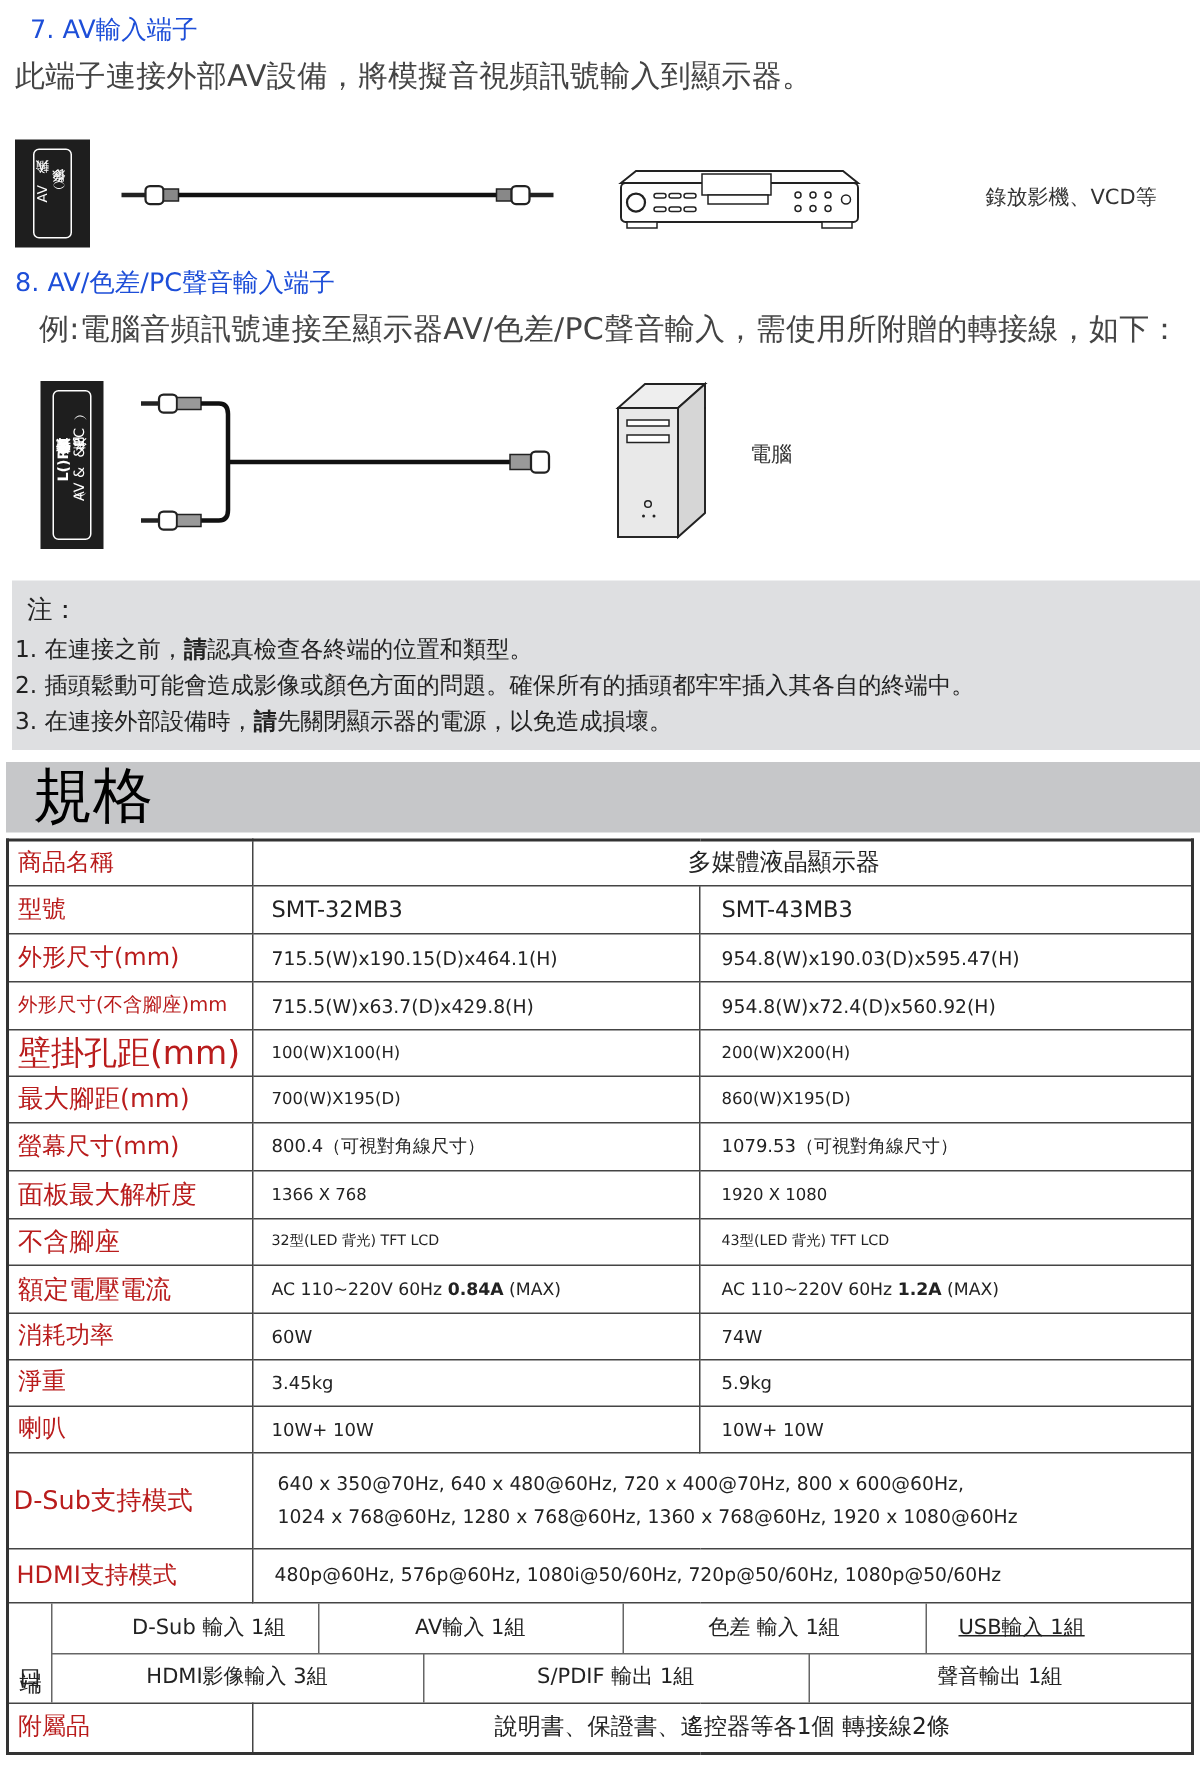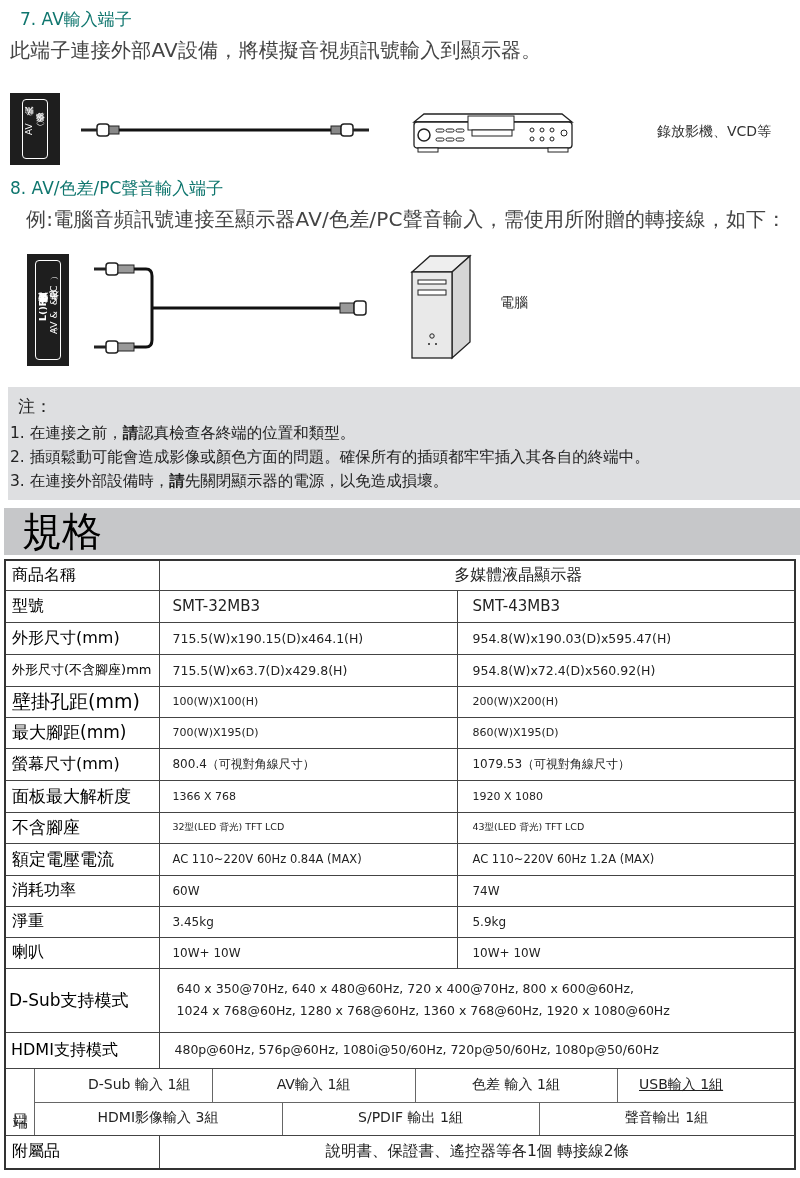--- a/index.html
+++ b/index.html
@@ -1,21 +1,21 @@
 <!DOCTYPE html>
 <html><head>
   <meta charset="utf-8">
   <style>
     * { box-sizing: border-box; margin: 0; padding: 0; }
     html, body { width: 800px; height: 1178px; background: #ffffff; overflow: hidden; }
     body { position: relative; font-family: "DejaVu Sans", "Liberation Sans", sans-serif; color: #222; }
 
     .abs { position: absolute; }
 
-    .sec-title { font-size: 17px; color: #0f766e; letter-spacing: 0px; white-space: nowrap; }
+    .sec-title { font-size: 17px; color: #1d4ed8; letter-spacing: 0px; white-space: nowrap; }
     .sec-desc { font-size: 20px; color: #444; white-space: nowrap; letter-spacing: 0.2px; }
 
     .port-label {
       position: absolute; background: #1e1e1e; color: #fff;
       display: flex; align-items: center; justify-content: center;
     }
     .port-label .inner {
       border: 1.5px solid #fff; border-radius: 4px;
       writing-mode: vertical-rl; transform: rotate(180deg);
       font-size: 9px; line-height: 11px; text-align: center; padding: 3px 1px;
@@ -37,26 +37,26 @@
     .spec-head span { position: absolute; left: 18px; top: -2px; font-size: 40px; color: #000000; line-height: 50px; }
 
     table.spec {
       position: absolute; left: 4px; top: 559px; width: 792px;
       border-collapse: collapse; border: 2px solid #333;
     }
     table.spec td {
       border: 1px solid #444; padding: 0 8px; vertical-align: middle;
       font-size: 12.5px; color: #222; white-space: nowrap;
     }
-    table.spec td.lbl { font-size: 16px; color: #000000; padding-left: 6px; width: 153px; }
+    table.spec td.lbl { font-size: 16px; color: #b91c1c; padding-left: 6px; width: 153px; }
     table.spec td.c32 { width: 298px; padding-left: 12px; }
     table.spec td.c43 { padding-left: 14px; }
     table.spec td.big { font-size: 15px; }
     table.spec td.small { font-size: 11px; }
-    .bold { font-weight: normal; }
+    .bold { font-weight: bold; }
 
     .modes { font-size: 15.5px; line-height: 22px; color: #222; padding-left: 16px !important; }
 
     .ports-wrap { padding: 0 !important; }
     .ports-grid { position: relative; width: 100%; height: 66px; }
     .ports-grid .cell { position: absolute; font-size: 14px; color: #222; display: flex; align-items: center; white-space: nowrap; }
     .ports-grid .vline { position: absolute; width: 1px; background: #666; }
     .ports-grid .hline { position: absolute; height: 1px; background: #666; }
   </style>
 </head>
@@ -175,21 +175,21 @@
     <td class="lbl">外形尺寸(mm)</td>
     <td class="c32">715.5(W)x190.15(D)x464.1(H)</td>
     <td class="c43">954.8(W)x190.03(D)x595.47(H)</td>
   </tr>
   <tr style="height:32px;margin-top:20px;">
     <td class="lbl" style="font-size:13px;">外形尺寸(不含腳座)mm</td>
     <td class="c32">715.5(W)x63.7(D)x429.8(H)</td>
     <td class="c43">954.8(W)x72.4(D)x560.92(H)</td>
   </tr>
   <tr style="height:31px;">
-    <td class="lbl" style="font-size:19px;">壁掛孔距(mm)</td>
+    <td class="lbl" style="font-size:22px;">壁掛孔距(mm)</td>
     <td class="c32 small">100(W)X100(H)</td>
     <td class="c43 small">200(W)X200(H)</td>
   </tr>
   <tr style="height:31px;">
     <td class="lbl" style="font-size:17px;">最大腳距(mm)</td>
     <td class="c32 small">700(W)X195(D)</td>
     <td class="c43 small">860(W)X195(D)</td>
   </tr>
   <tr style="height:32px;">
     <td class="lbl">螢幕尺寸(mm)</td>

